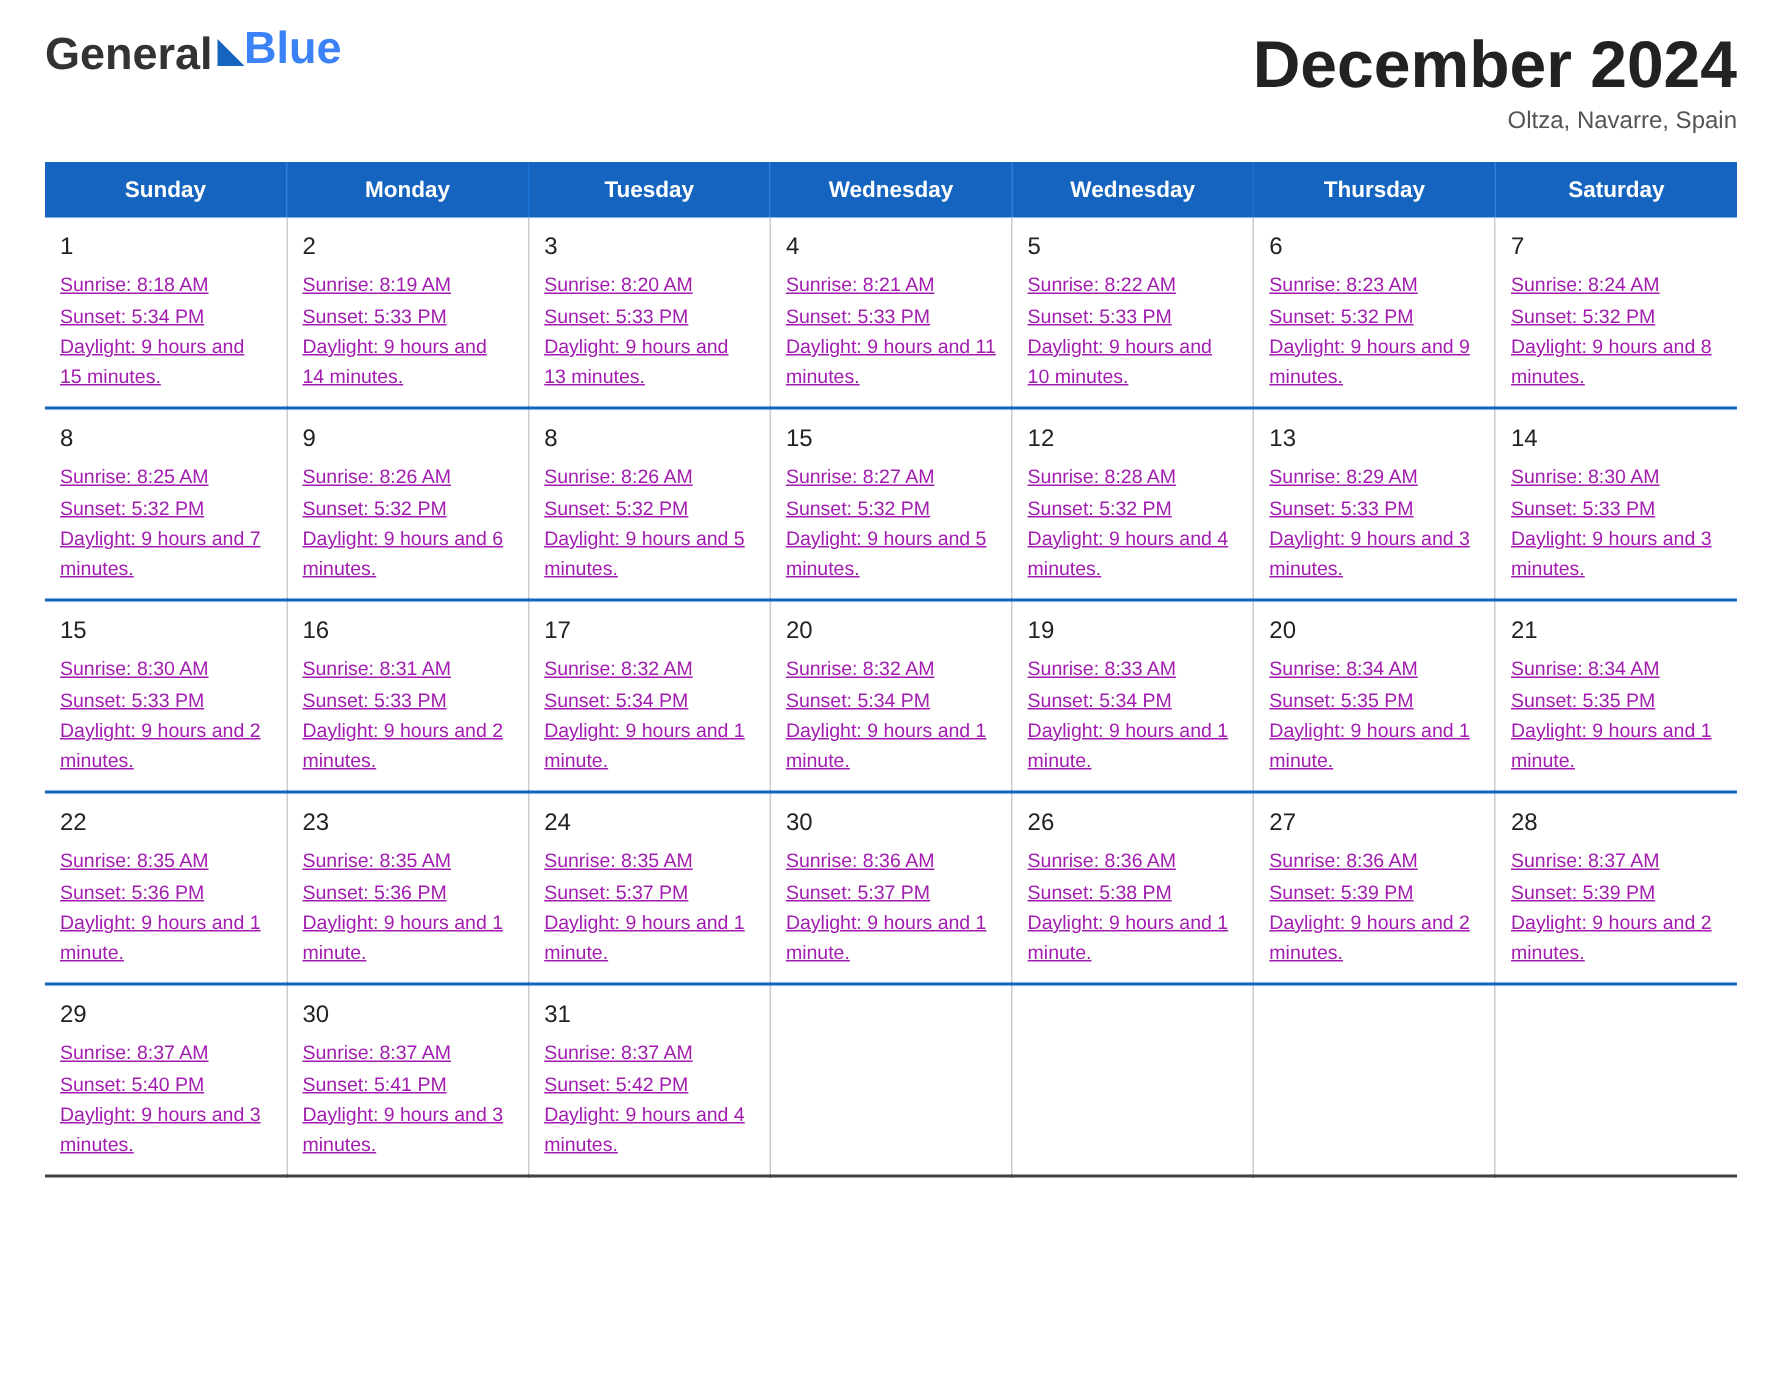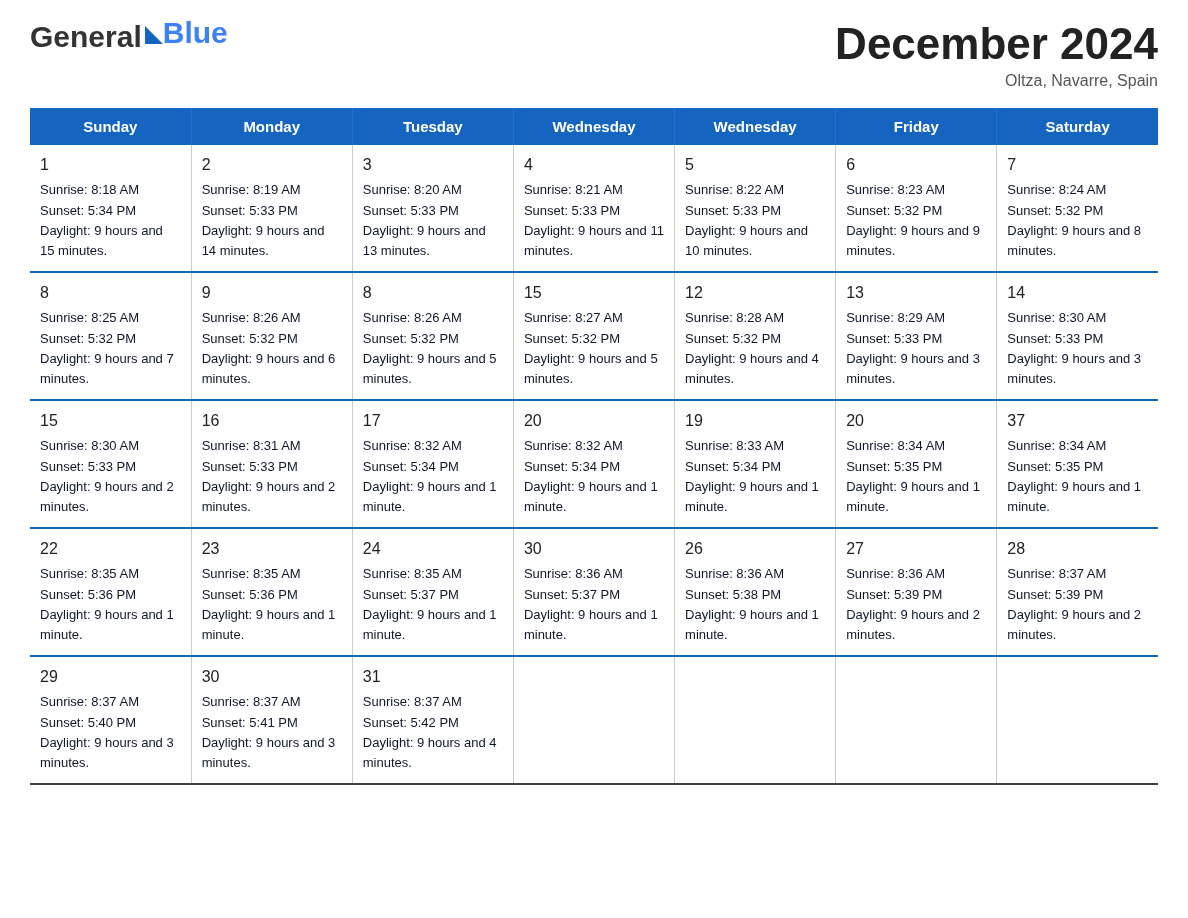--- a/index.html
+++ b/index.html
@@ -60,22 +60,23 @@
     tbody tr td:last-child { border-right: none; }
     .day-num {
       font-size: 16px;
       font-weight: normal;
       color: #222;
       display: block;
       margin-bottom: 3px;
     }
     .day-info {
       font-size: 13px;
-      color: #0f172a;
+      color: #a21caf;
       line-height: 1.55;
+      text-decoration: underline;
     }
     tbody tr:last-child { border-bottom: 2px solid #404040; }
     .logo-wrapper {
       display: flex;
       flex-direction: row;
     }
     .logo-top-row {
       display: flex;
       align-items: center;
       font-size: 30px;
@@ -116,21 +117,21 @@
 </div>
 
 <table>
   <thead>
     <tr>
     <th>Sunday</th>
         <th>Monday</th>
         <th>Tuesday</th>
         <th>Wednesday</th>
         <th>Wednesday</th>
-        <th>Friday</th>
+        <th>Thursday</th>
         <th>Saturday</th>
       </tr>
   </thead>
   <tbody id="calendar-body">
   <tr>
         <td><span class="day-num">1</span>
         <span class="day-info">Sunrise: 8:18 AM<br>Sunset: 5:34 PM<br>Daylight: 9 hours and 15 minutes.</span></td>
         <td><span class="day-num">2</span>
         <span class="day-info">Sunrise: 8:19 AM<br>Sunset: 5:33 PM<br>Daylight: 9 hours and 14 minutes.</span></td>
         <td><span class="day-num">3</span>
@@ -166,21 +167,21 @@
         <td><span class="day-num">16</span>
         <span class="day-info">Sunrise: 8:31 AM<br>Sunset: 5:33 PM<br>Daylight: 9 hours and 2 minutes.</span></td>
         <td><span class="day-num">17</span>
         <span class="day-info">Sunrise: 8:32 AM<br>Sunset: 5:34 PM<br>Daylight: 9 hours and 1 minute.</span></td>
         <td><span class="day-num">20</span>
         <span class="day-info">Sunrise: 8:32 AM<br>Sunset: 5:34 PM<br>Daylight: 9 hours and 1 minute.</span></td>
         <td><span class="day-num">19</span>
         <span class="day-info">Sunrise: 8:33 AM<br>Sunset: 5:34 PM<br>Daylight: 9 hours and 1 minute.</span></td>
         <td><span class="day-num">20</span>
         <span class="day-info">Sunrise: 8:34 AM<br>Sunset: 5:35 PM<br>Daylight: 9 hours and 1 minute.</span></td>
-        <td><span class="day-num">37</span>
+        <td><span class="day-num">21</span>
         <span class="day-info">Sunrise: 8:34 AM<br>Sunset: 5:35 PM<br>Daylight: 9 hours and 1 minute.</span></td>
       </tr>
       <tr>
         <td><span class="day-num">22</span>
         <span class="day-info">Sunrise: 8:35 AM<br>Sunset: 5:36 PM<br>Daylight: 9 hours and 1 minute.</span></td>
         <td><span class="day-num">23</span>
         <span class="day-info">Sunrise: 8:35 AM<br>Sunset: 5:36 PM<br>Daylight: 9 hours and 1 minute.</span></td>
         <td><span class="day-num">24</span>
         <span class="day-info">Sunrise: 8:35 AM<br>Sunset: 5:37 PM<br>Daylight: 9 hours and 1 minute.</span></td>
         <td><span class="day-num">30</span>

